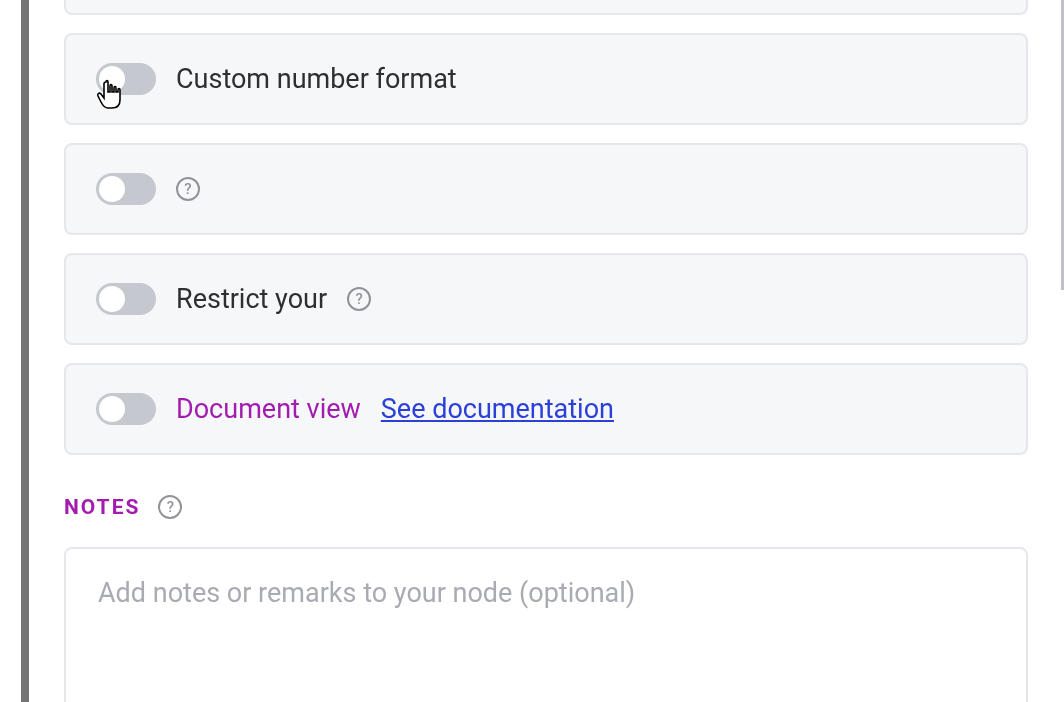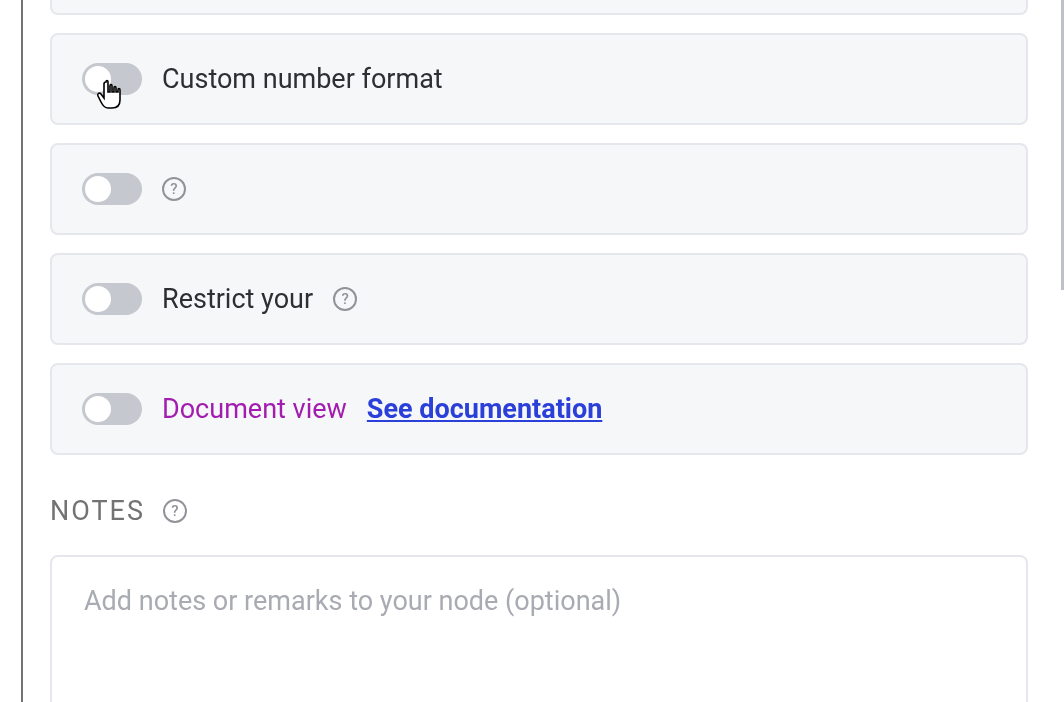--- a/index.html
+++ b/index.html
@@ -13,22 +13,22 @@
       width: 1064px;
       height: 702px;
       overflow: hidden;
       position: relative;
     }
     .container {
       position: absolute;
       left: 21px;
       top: 0;
       right: 0;
-      border-left: 2px solid #737373;
-      padding-left: 27px;
+      border-left: 8px solid #737373;
+      padding-left: 35px;
       padding-right: 36px;
       padding-top: 0;
       height: 100%;
     }
     .pre-row {
       border: 2px solid #e6e7ec;
       border-top: none;
       border-radius: 0 0 8px 8px;
       background: #f6f7f9;
       height: 15px;
@@ -83,34 +83,33 @@
       font-weight: 500;
       flex-shrink: 0;
       cursor: pointer;
       line-height: 1;
     }
     .doc-link {
       font-size: 27px;
       color: #2b3fd9;
       text-decoration: underline;
       cursor: pointer;
-      font-weight: bold;
     }
     .section-header {
       display: flex;
       align-items: center;
       gap: 18px;
       margin-top: 40px;
       margin-bottom: 28px;
     }
     .section-title {
-      font-size: 27px;
-      font-weight: 400;
+      font-size: 21px;
+      font-weight: 700;
       letter-spacing: 2px;
-      color: #737373;
+      color: #a21caf;
       text-transform: uppercase;
     }
     .notes-area {
       border: 2px solid #e6e7ec;
       border-radius: 8px;
       background: #ffffff;
       padding: 28px 32px;
       min-height: 170px;
       font-size: 27px;
       color: #a9abb2;

